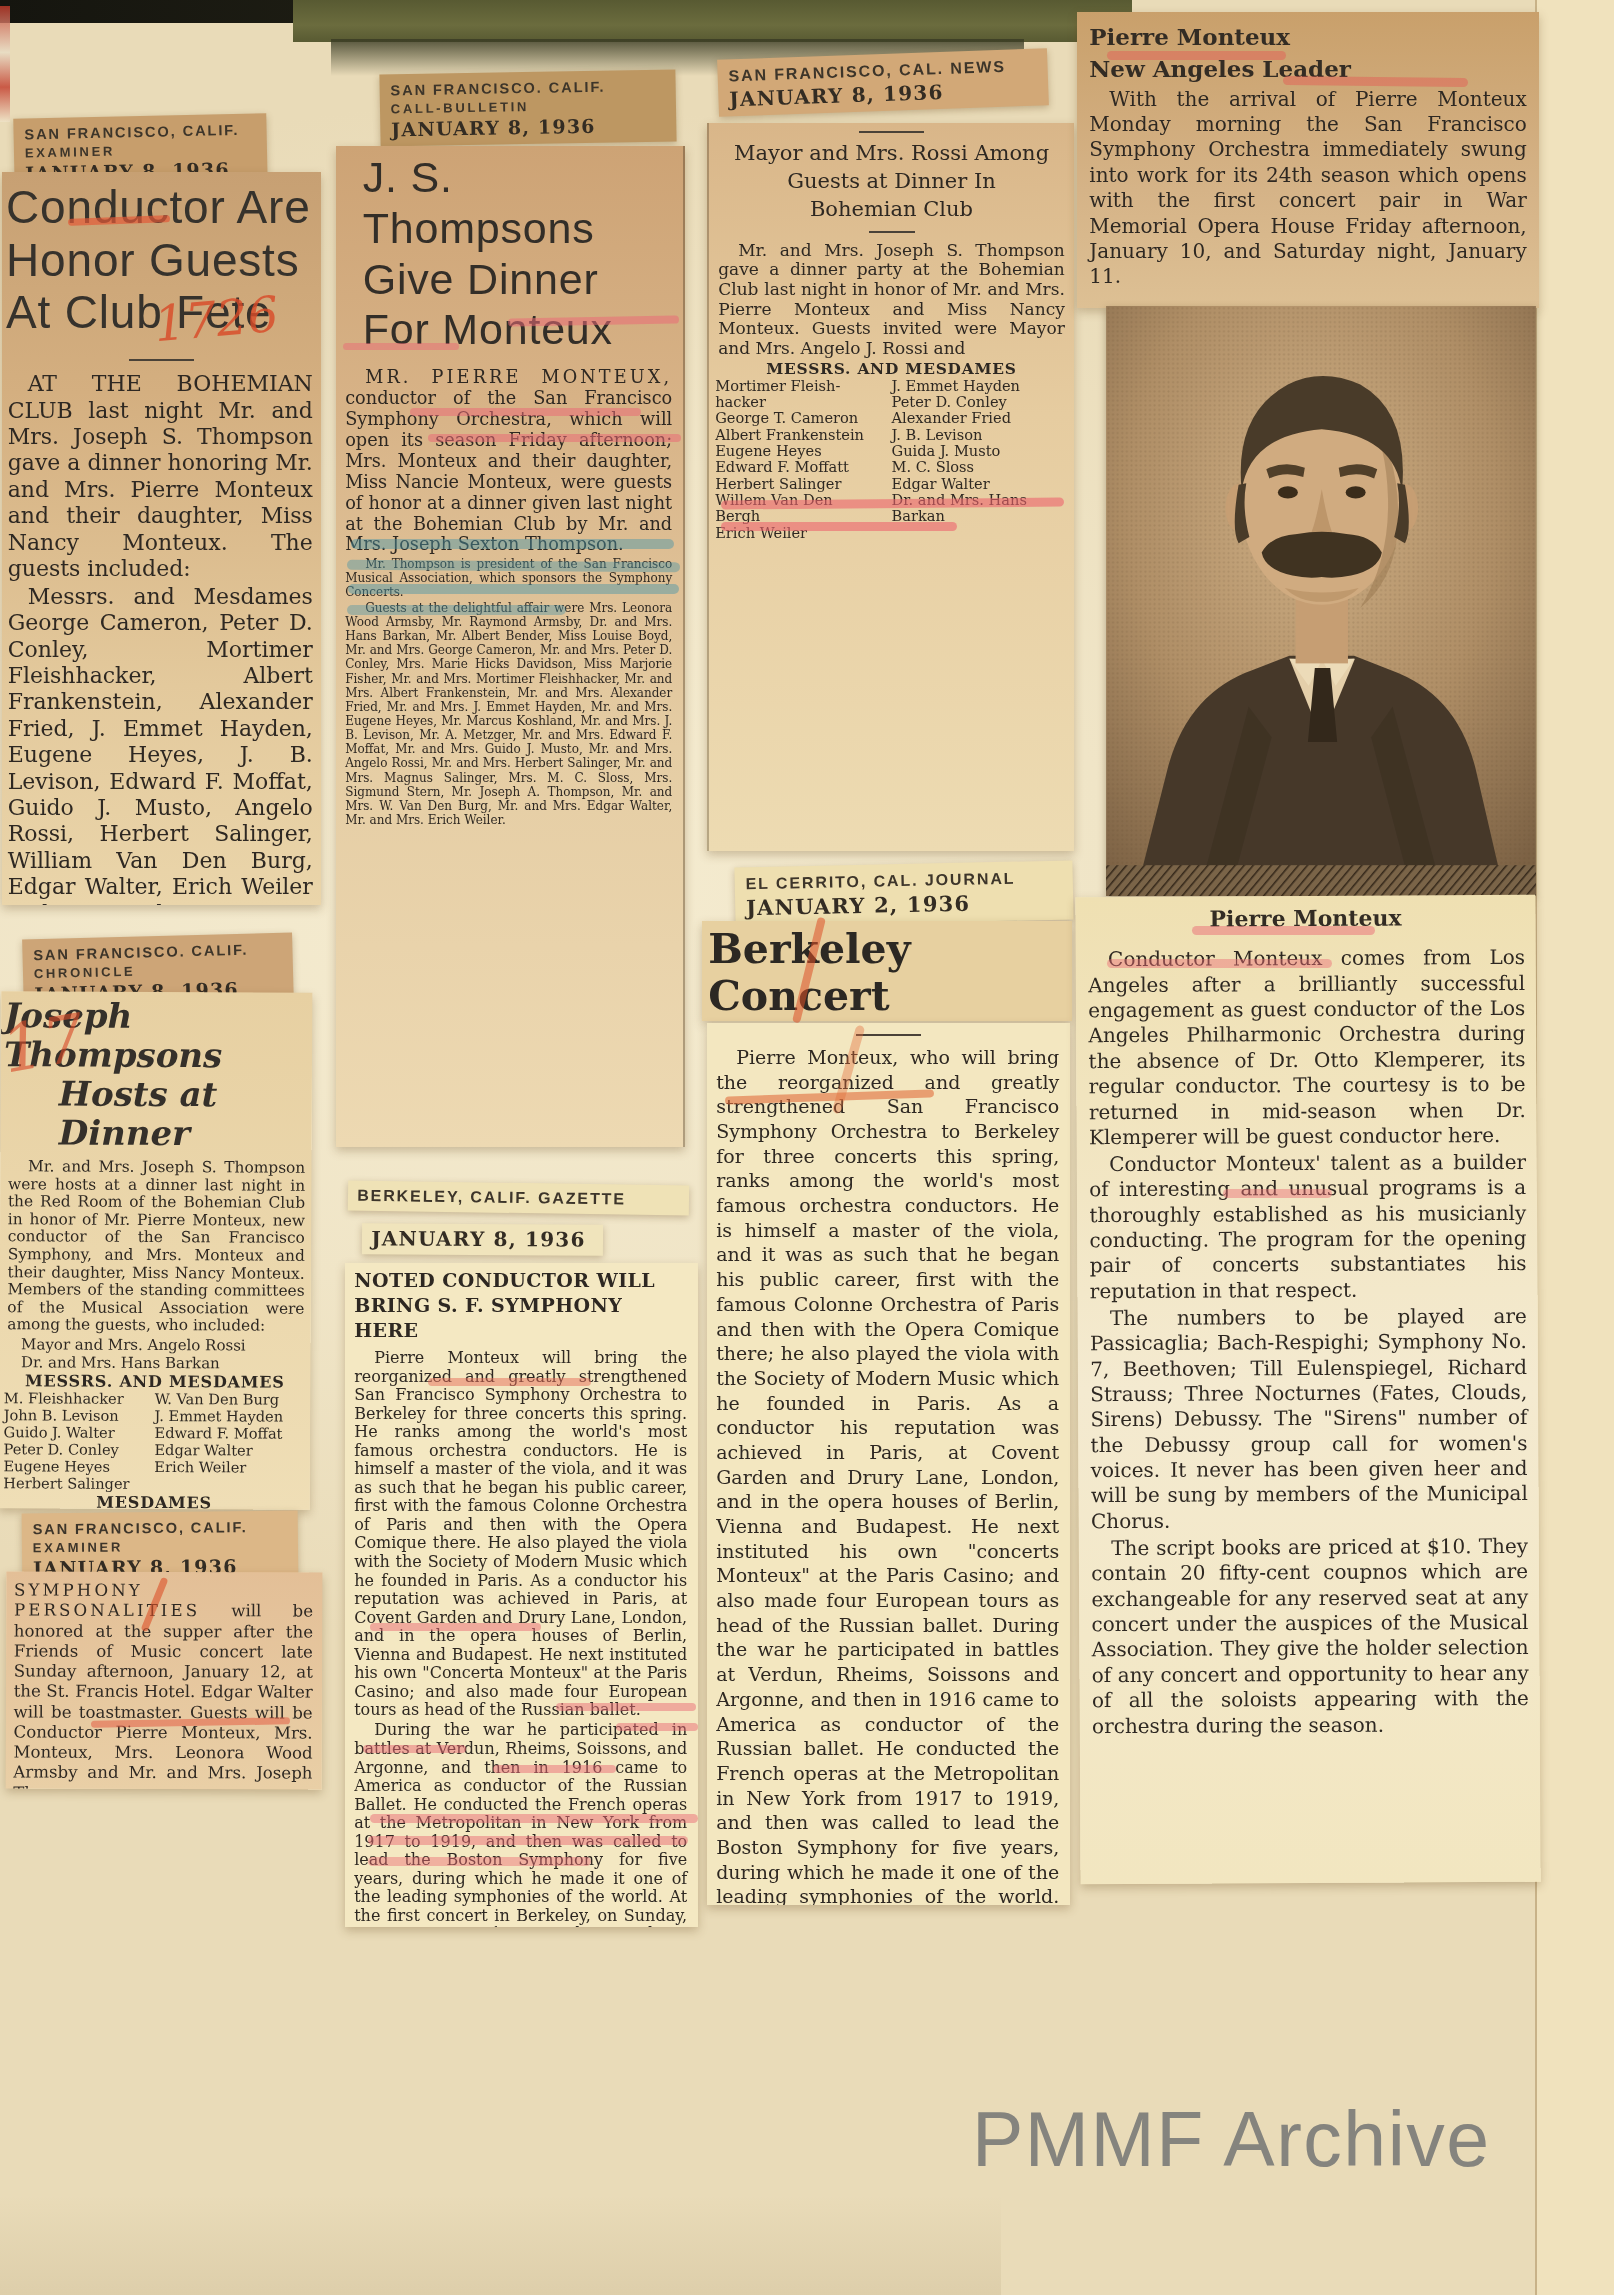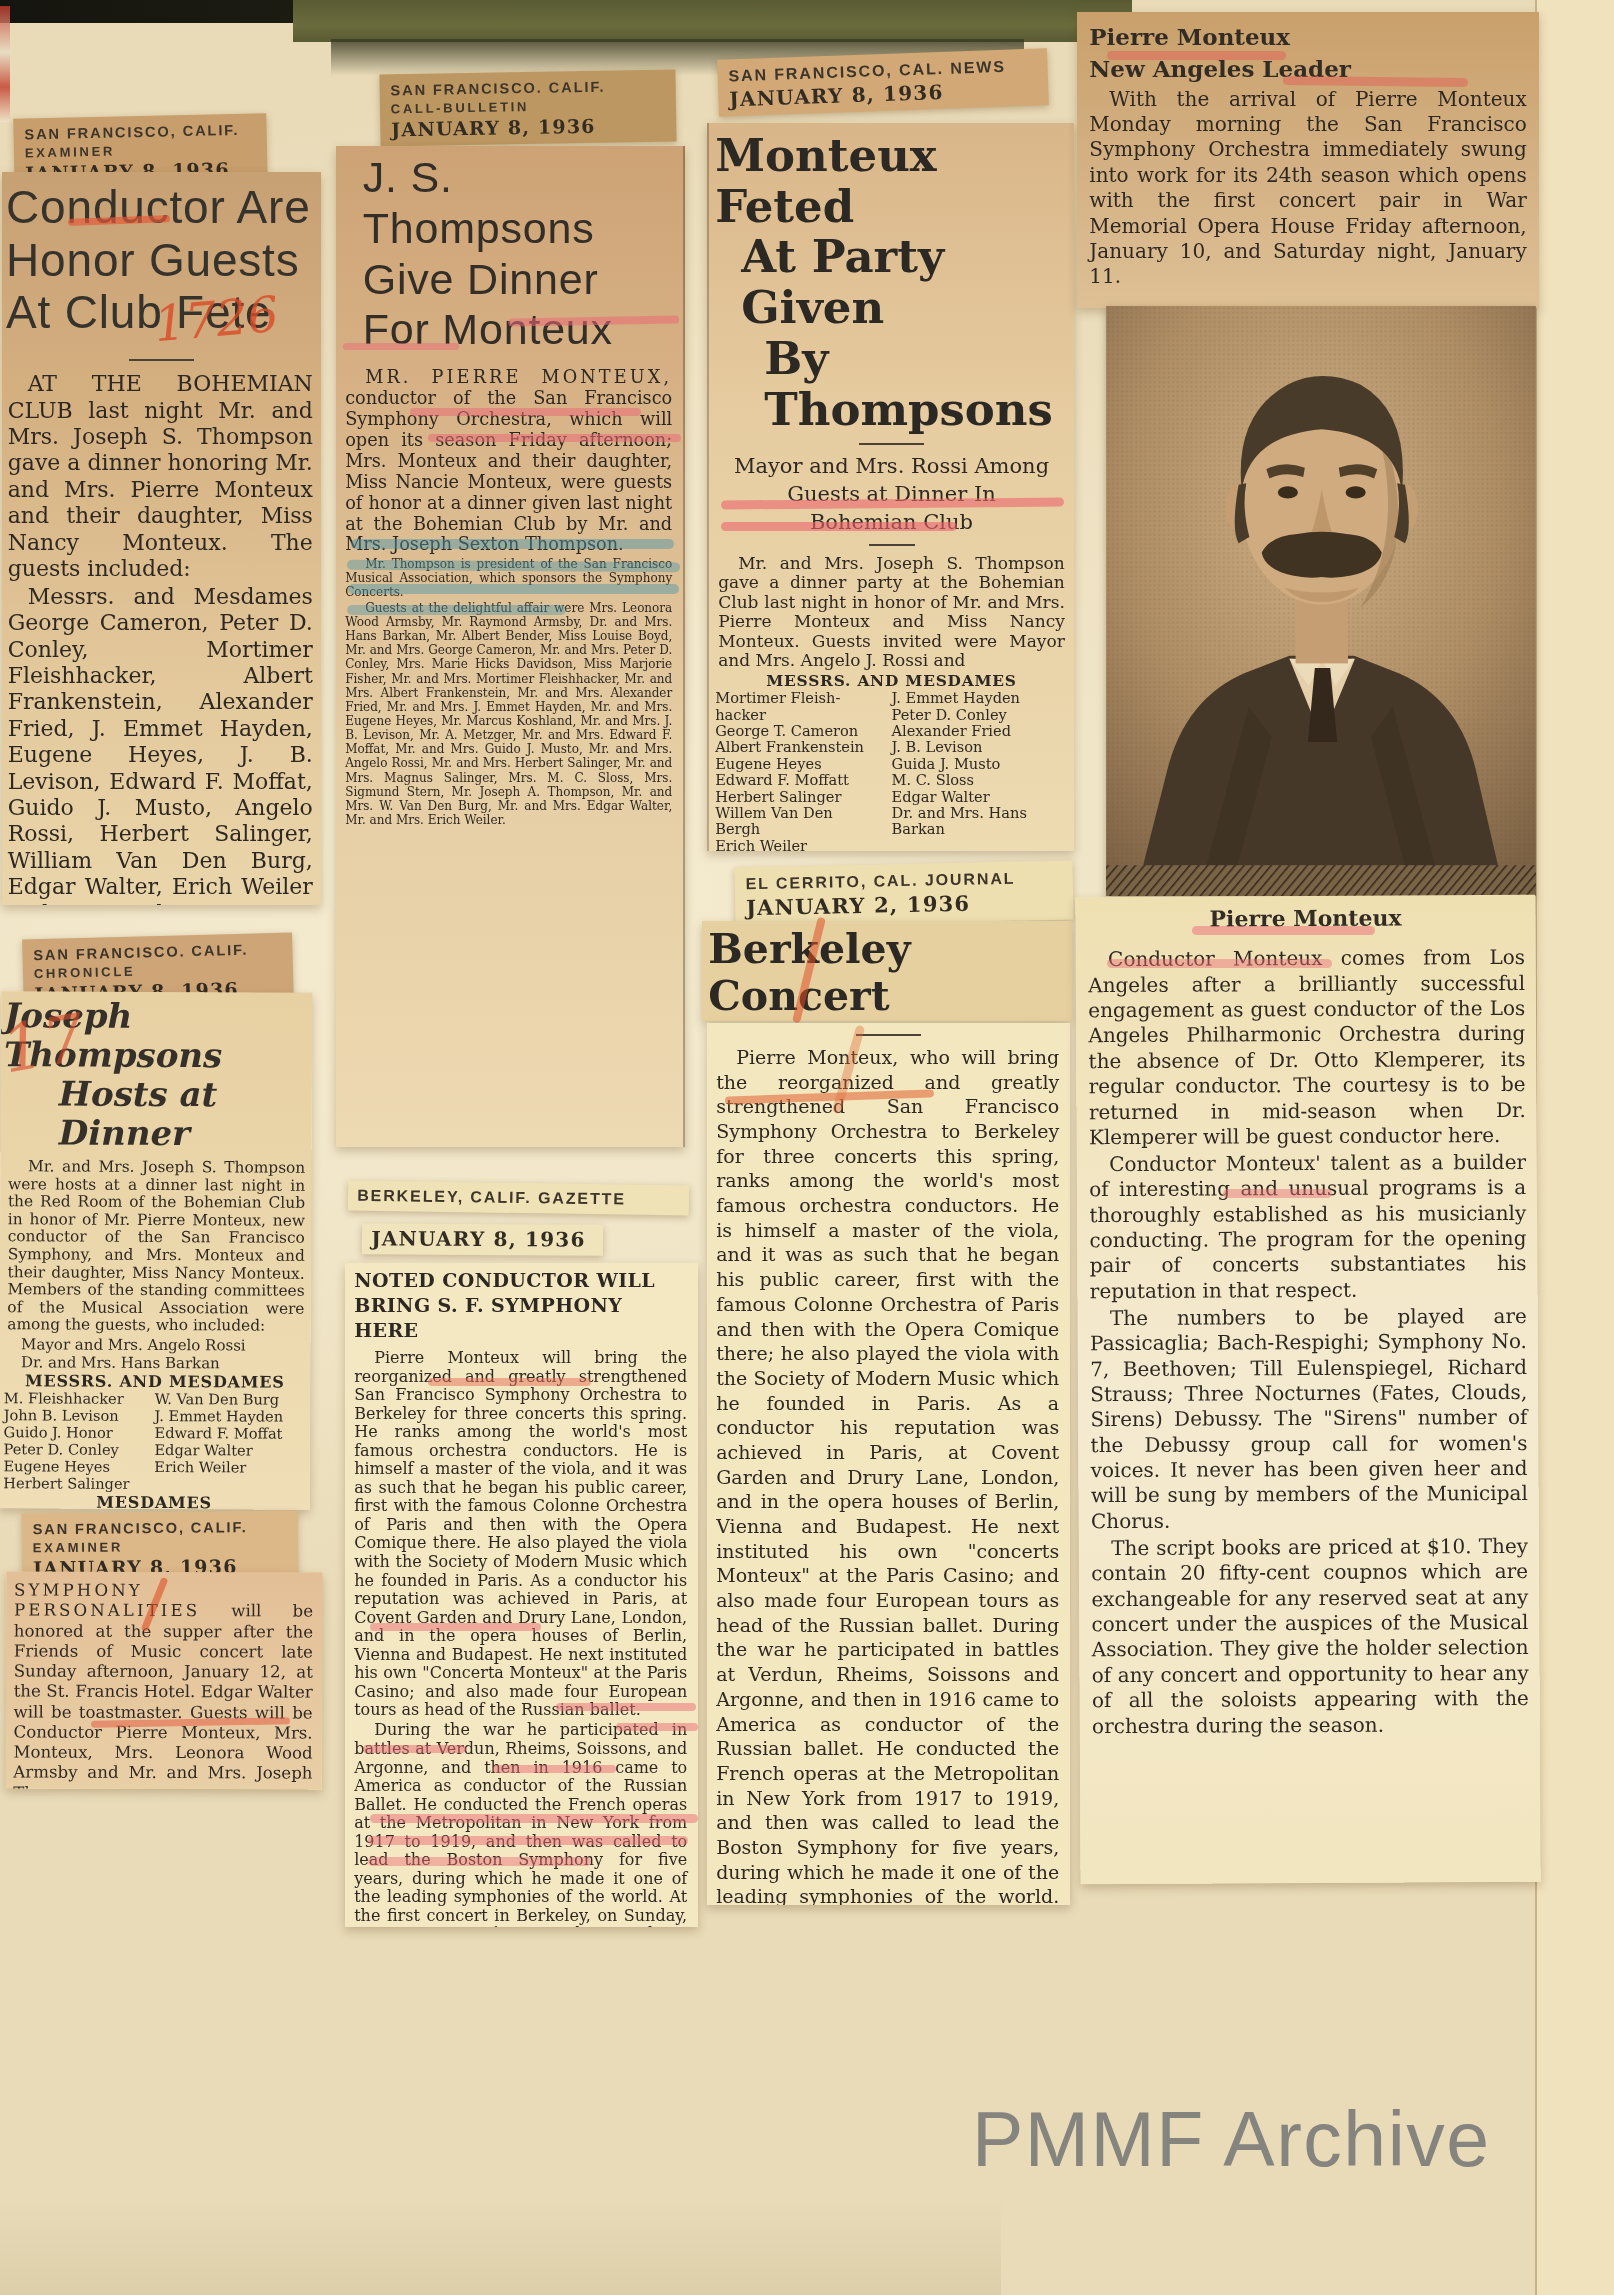--- a/index.html
+++ b/index.html
@@ -84,21 +84,21 @@
     </div>
     <div style="padding-left:21.6px;font-size:15px;line-height:1.2;">
         <div>Mayor and Mrs. Angelo Rossi</div>
         <div>Dr. and Mrs. Hans Barkan</div>
       </div>
     <div class="gt" style="font-size:16px;">MESSRS. AND MESDAMES</div>
     <div class="names" style="padding:0 4.6px;font-size:14.6px;line-height:1.16;">
       <div class="col">
           <div>M. Fleishhacker</div>
           <div>John B. Levison</div>
-          <div>Guido J. Honor</div>
+          <div>Guido J. Walter</div>
           <div>Peter D. Conley</div>
           <div>Eugene Heyes</div>
           <div>Herbert Salinger</div>
         </div>
       <div class="col">
           <div>W. Van Den Burg</div>
           <div>J. Emmet Hayden</div>
           <div>Edward F. Moffat</div>
           <div>Edgar Walter</div>
           <div>Erich Weiler</div>
@@ -174,25 +174,20 @@
   <div class="mark" style="left:493px;top:1765px;width:123px;height:7.7px;background:rgba(234,108,118,.5);"></div>
   <div class="mark" style="left:370px;top:1814px;width:328px;height:8.5px;background:rgba(234,108,118,.5);"></div>
   <div class="mark" style="left:368px;top:1836px;width:320px;height:8.5px;background:rgba(234,108,118,.5);"></div>
   <div class="mark" style="left:368px;top:1857px;width:223px;height:8.5px;background:rgba(234,108,118,.45);"></div>
 
   <div class="lbl" style="left:718px;top:54px;width:308px;background:#d2a877;transform:rotate(-2deg);">
     <div class="l1" style="font-size:16px;">SAN FRANCISCO, CAL. NEWS</div>
     <div class="ld" style="font-size:20px;">JANUARY 8, 1936</div>
   </div>
   <div class="clip" style="left:707px;top:123px;width:365px;height:728px;background:linear-gradient(180deg,#d9b689 0%,#e6cca0 40%,#eddbb2 100%);border-left:2.3px solid rgba(60,45,25,.3);">
-    <div class="hlF" style="padding:7.7px 0 0 6.2px;">
-      <div>Monteux Feted</div>
-      <div style="padding-left:26px;">At Party Given</div>
-      <div style="padding-left:49px;">By Thompsons</div>
-    </div>
     <div class="hdiv"></div>
     <div class="shF">
         <div>Mayor and Mrs. Rossi Among</div>
         <div>Guests at Dinner In</div>
         <div>Bohemian Club</div>
       </div>
     <div class="hdiv" style="width:46px;"></div>
     <div class="bodytext" style="padding:0 9.2px;font-size:17px;line-height:1.15;">
       <p>Mr. and Mrs. Joseph S. Thompson gave a dinner party at the Bohemian Club last night in honor of Mr. and Mrs. Pierre Monteux and Miss Nancy Monteux. Guests invited were Mayor and Mrs. Angelo J. Rossi and</p>
     </div>

